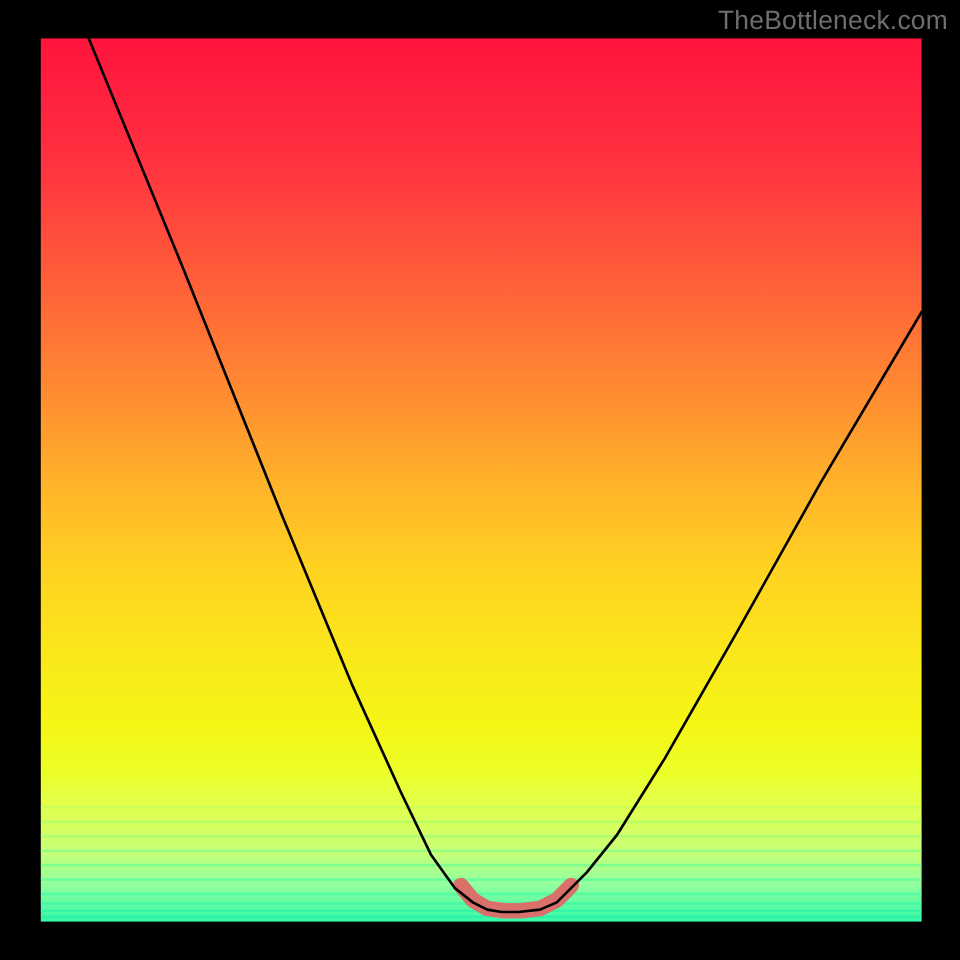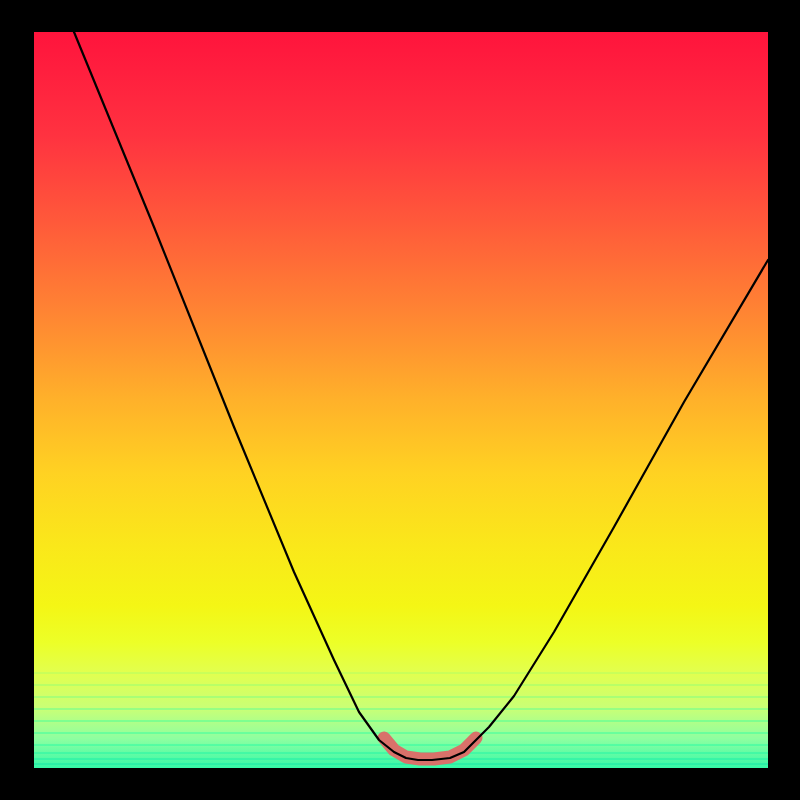--- a/index.html
+++ b/index.html
@@ -70,20 +70,21 @@
     width: 100%;
     height: 100%;
     overflow: visible;
   }
 </style>
 </head>
 <body>
 
 <div class="frame">
 
+  <div class="watermark">TheBottleneck.com</div>
 
   <div class="plot">
     <div class="gradient"></div>
     <div id="stripes">
         <div class="stripe" style="top: 640px; background: rgb(182, 255, 98);"></div>
         <div class="stripe" style="top: 652px; background: rgb(158, 255, 112);"></div>
         <div class="stripe" style="top: 664px; background: rgb(134, 255, 128);"></div>
         <div class="stripe" style="top: 676px; background: rgb(108, 255, 142);"></div>
         <div class="stripe" style="top: 688px; background: rgb(84, 255, 152);"></div>
         <div class="stripe" style="top: 700px; background: rgb(66, 255, 160);"></div>

